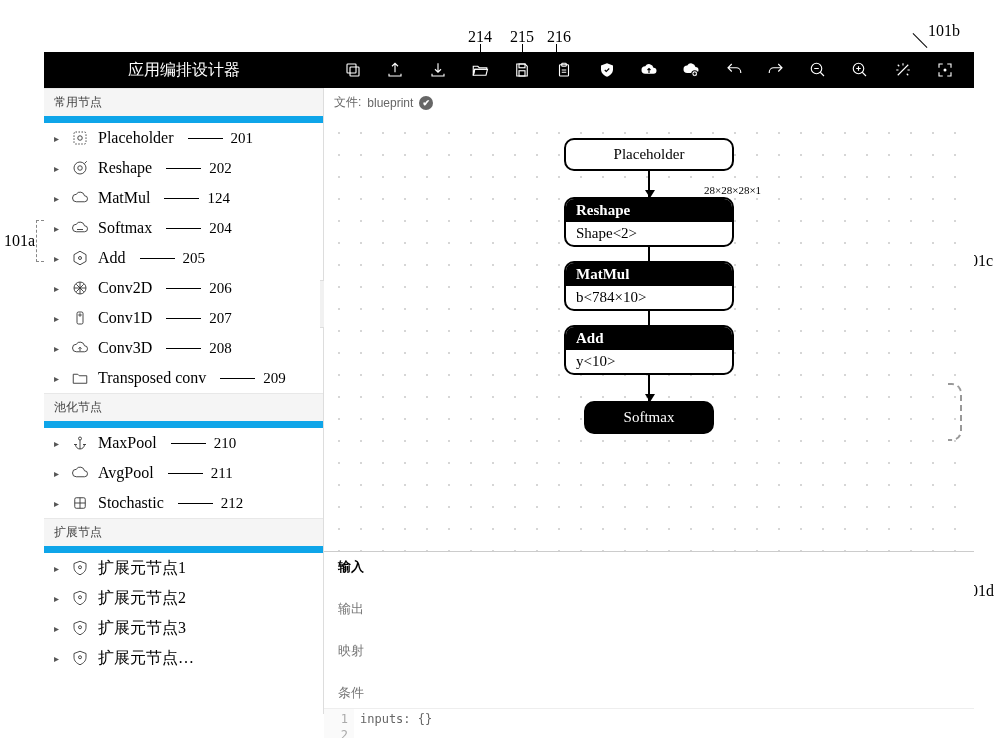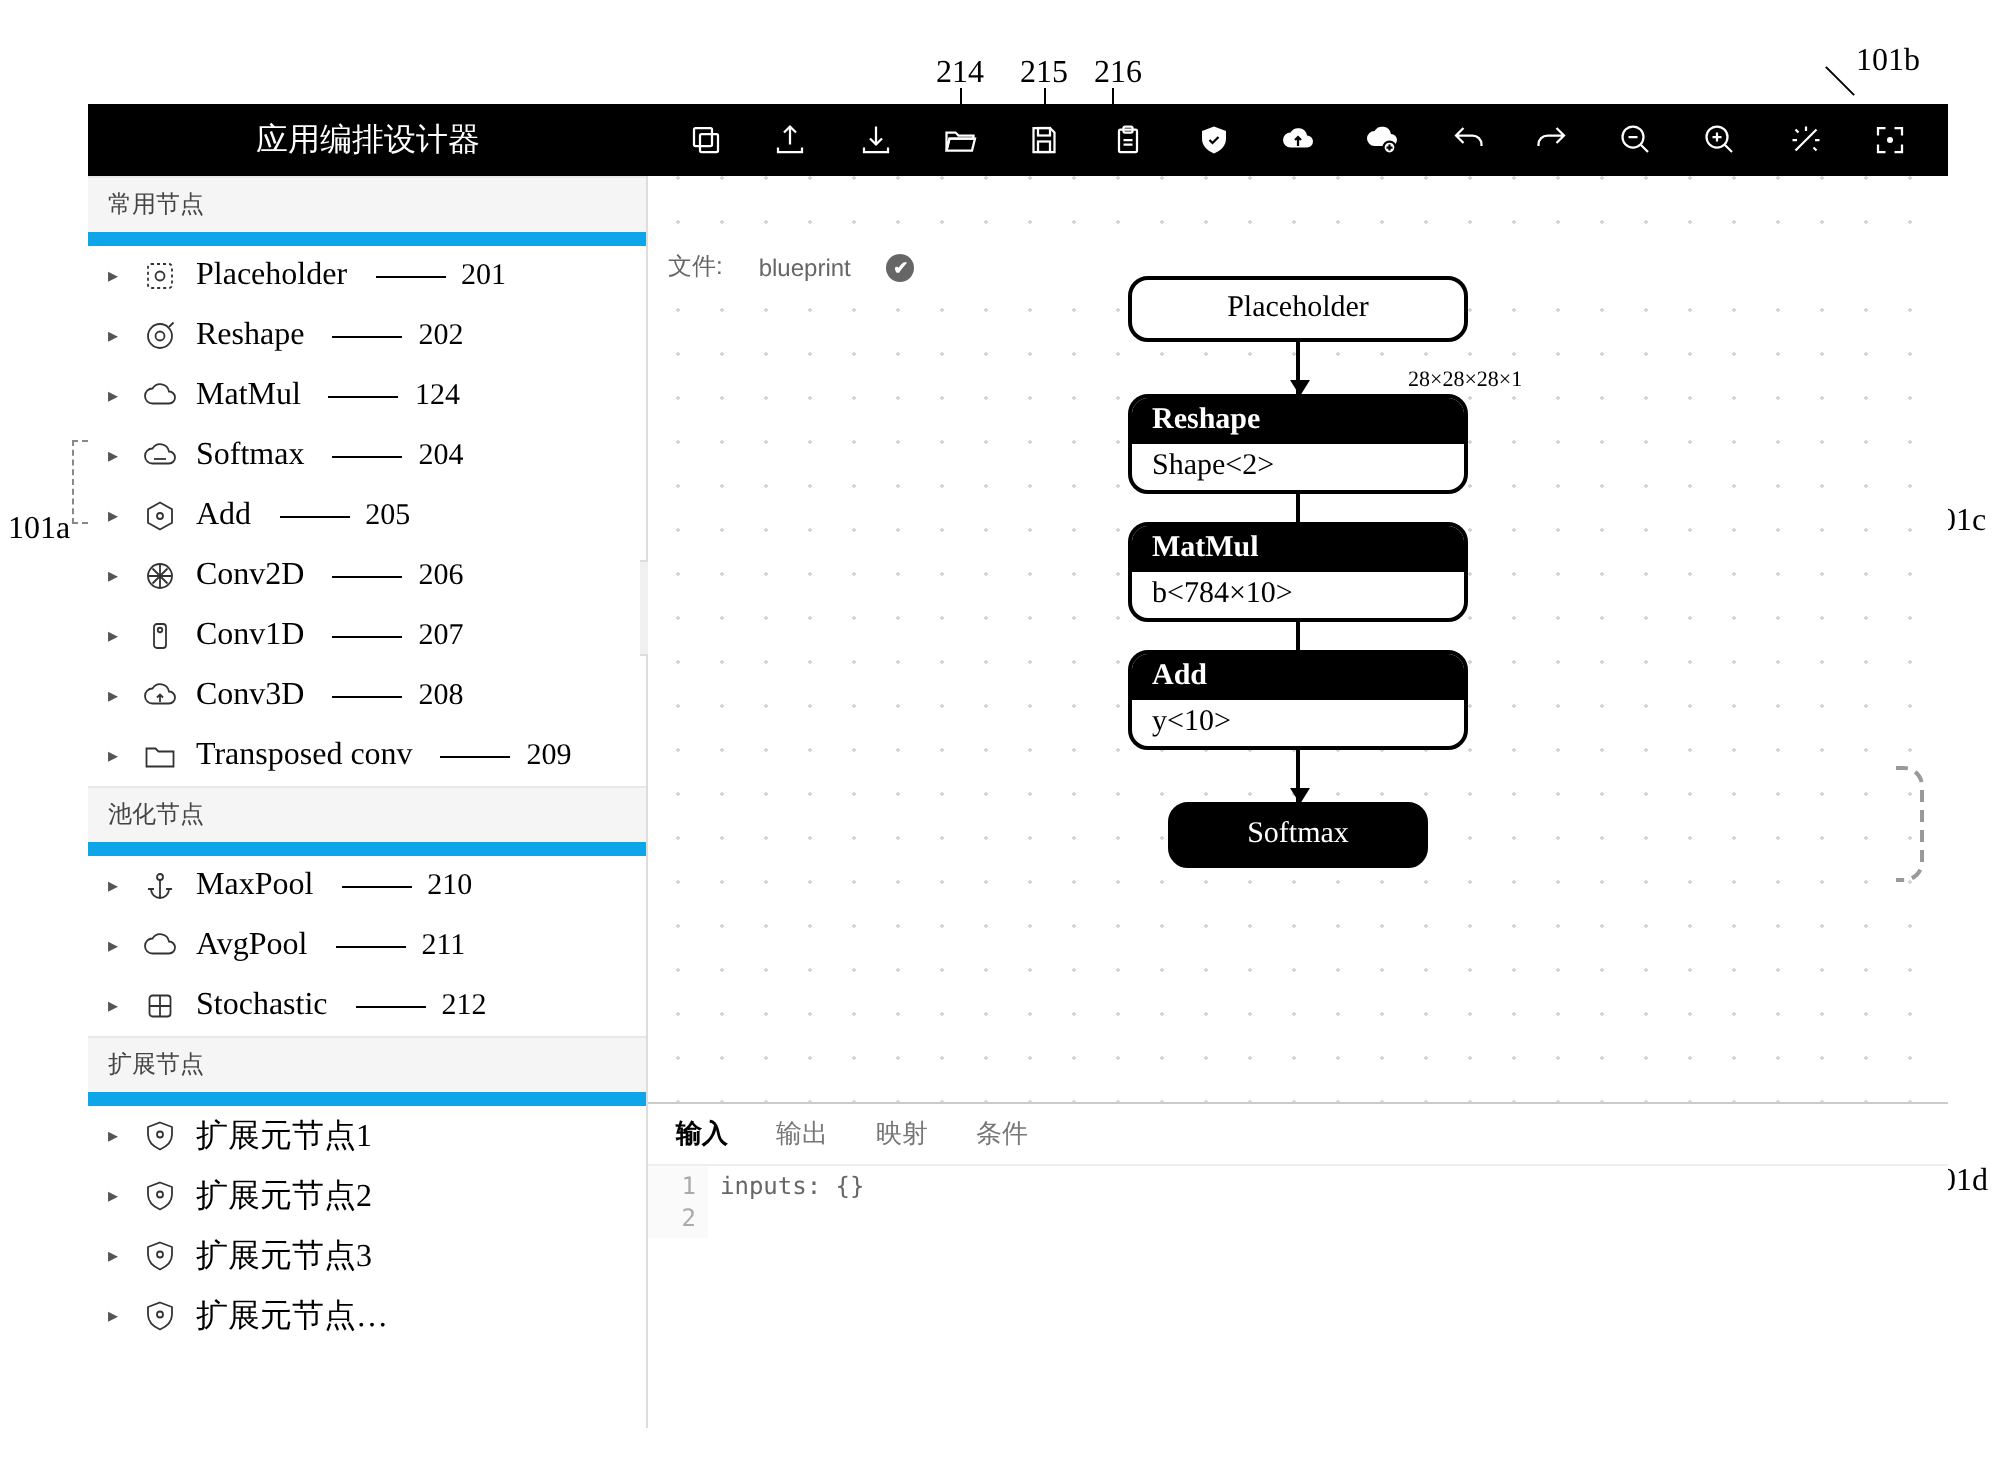--- a/index.html
+++ b/index.html
@@ -27,42 +27,42 @@
 .node-item .node-icon { width: 20px; height: 20px; display: flex; align-items: center; justify-content: center; }
 .node-item .node-icon svg { width: 18px; height: 18px; stroke: #333; fill: none; stroke-width: 1.2; }
 .node-item .node-label { flex: none; }
 .node-item .annot-line { width: 35px; height: 0; border-top: 1px solid #000; margin-left: 6px; }
 .node-item .annot-num { font-family: "Times New Roman", serif; font-size: 15px; }
 
 
 .canvas { position: absolute; top: 88px; left: 324px; width: 650px; height: 463px; background: #fff;
   background-image: radial-gradient(circle, #d6d6d6 1px, transparent 1px);
   background-size: 22px 22px; background-position: 4px 12px; }
-.canvas-header { display: flex; align-items: center; gap: 18px; padding: 6px 10px; background: #fff; font-size: 12px; color: #666; margin-top: 31px; }
+.canvas-header { display: flex; align-items: center; gap: 6px; padding: 6px 10px; background: #fff; font-size: 12px; color: #666; }
 .canvas-header .dot { width: 14px; height: 14px; border-radius: 50%; background: #666; color: #fff; display: flex; align-items: center; justify-content: center; font-size: 9px; font-weight: bold; }
 
 
 .diagram { position: absolute; top: 50px; left: 200px; width: 250px; }
 .dnode { width: 170px; border: 2px solid #000; border-radius: 10px; margin: 0 auto; background: #fff; position: relative; font-family: "Times New Roman", serif; font-size: 15px; overflow: hidden; }
 .dnode.simple { text-align: center; padding: 6px 0; }
 .dnode.inverted { background: #000; color: #fff; border-color: #000; width: 130px; }
 .dnode-head { background: #000; color: #fff; padding: 3px 10px; font-weight: bold; }
 .dnode-body { padding: 3px 10px; }
 .vconn { width: 0; height: 26px; border-left: 2px solid #000; margin: 0 auto; position: relative; }
 .vconn.short { height: 14px; }
 .vconn .arrow { position: absolute; bottom: -1px; left: -5px; width: 0; height: 0; border-left: 5px solid transparent; border-right: 5px solid transparent; border-top: 8px solid #000; }
 .edge-label { position: absolute; font-family: "Times New Roman", serif; font-size: 11px; }
 
 
 .collapse-handle { position: absolute; left: 320px; top: 280px; width: 16px; height: 48px; background: #f1f1f1; border: 1px solid #ddd; border-left: none; border-radius: 0 10px 10px 0; display: flex; align-items: center; justify-content: center; }
 .collapse-handle::before { content: "◀"; font-size: 9px; color: #888; }
 
 
 .bottom-panel { position: absolute; top: 551px; left: 324px; width: 650px; height: 163px; border-top: 1px solid #ccc; background: #fff; }
-.tabs { display: flex; gap: 24px; padding: 6px 14px; font-size: 13px; color: #777; border-bottom: 1px solid #eee; }
+.tabs { display: flex; gap: 24px; padding: 6px 14px; font-size: 13px; color: #777; border-bottom: 1px solid #eee; flex-direction: column; }
 .tab.active { color: #000; font-weight: 600; }
 .code-area { display: flex; font-family: Consolas, monospace; font-size: 12px; }
 .gutter { width: 30px; text-align: right; color: #aaa; background: #fafafa; padding: 2px 6px 2px 0; line-height: 16px; }
 .code-text { padding: 2px 6px; color: #666; line-height: 16px; }
 
 
 .bracket-right { position: absolute; right: 12px; top: 295px; width: 14px; height: 58px; border: 2px dashed #999; border-left: none; border-radius: 0 10px 10px 0; }
 
 
 .brace-left { position: absolute; left: 36px; top: 220px; width: 8px; height: 42px; border: 1px dashed #888; border-right: none; }
@@ -76,21 +76,21 @@
   <div class="callout" style="left:468px; top:28px;">214</div>
   <div class="callout-vline" style="left:480px; top:44px; height:10px;"></div>
   <div class="callout" style="left:510px; top:28px;">215</div>
   <div class="callout-vline" style="left:522px; top:44px; height:10px;"></div>
   <div class="callout" style="left:547px; top:28px;">216</div>
   <div class="callout-vline" style="left:556px; top:44px; height:10px;"></div>
 
   <div class="callout" style="left:928px; top:22px;">101b</div>
   <div class="callout-line" style="left:910px; top:40px; width:20px; transform:rotate(45deg);"></div>
 
-  <div class="callout" style="left:4px; top:232px;margin-top:24px;">101a</div>
+  <div class="callout" style="left:4px; top:232px;">101a</div>
   <div class="brace-left"></div>
 
   <div class="callout" style="left:962px; top:252px;">101c</div>
   <div class="callout-line" style="left:936px; top:262px; width:26px; transform:rotate(-18deg);"></div>
 
   <div class="callout" style="left:962px; top:582px;">101d</div>
   <div class="callout-line" style="left:936px; top:592px; width:26px; transform:rotate(-18deg);"></div>
 
   <div class="toolbar">
     <div class="app-title">应用编排设计器</div>

